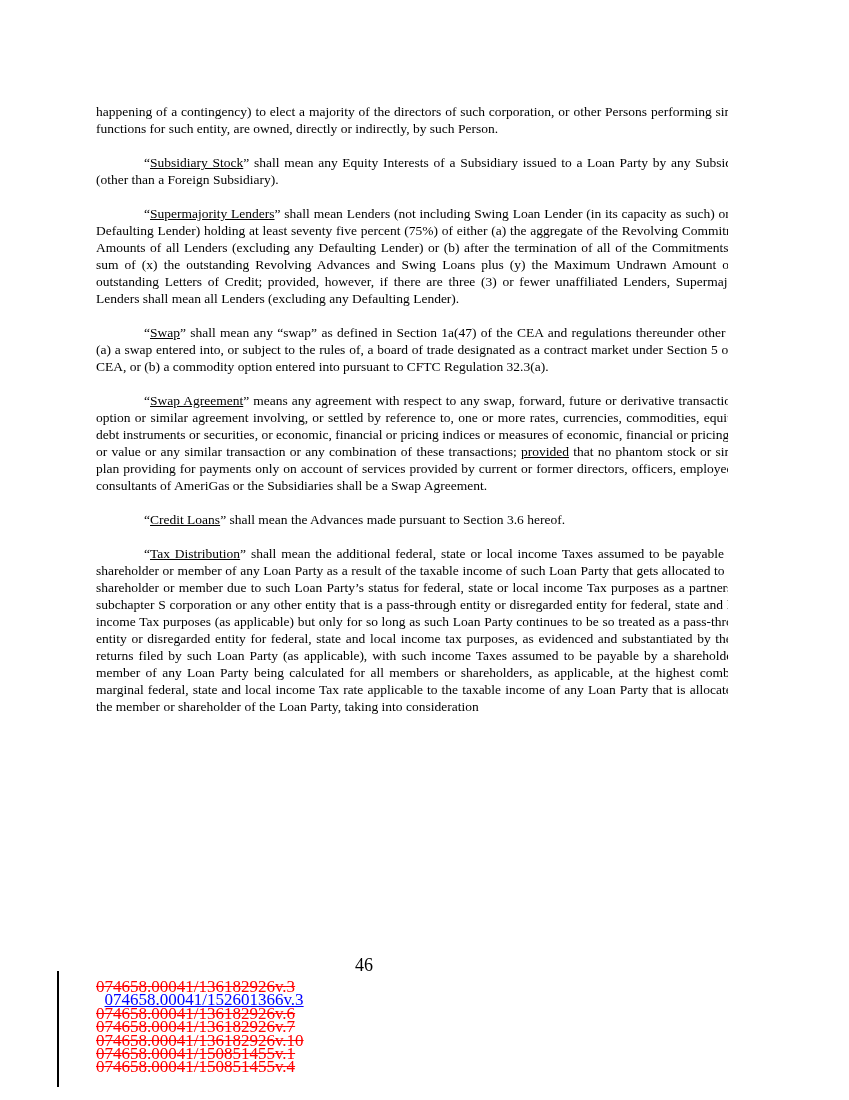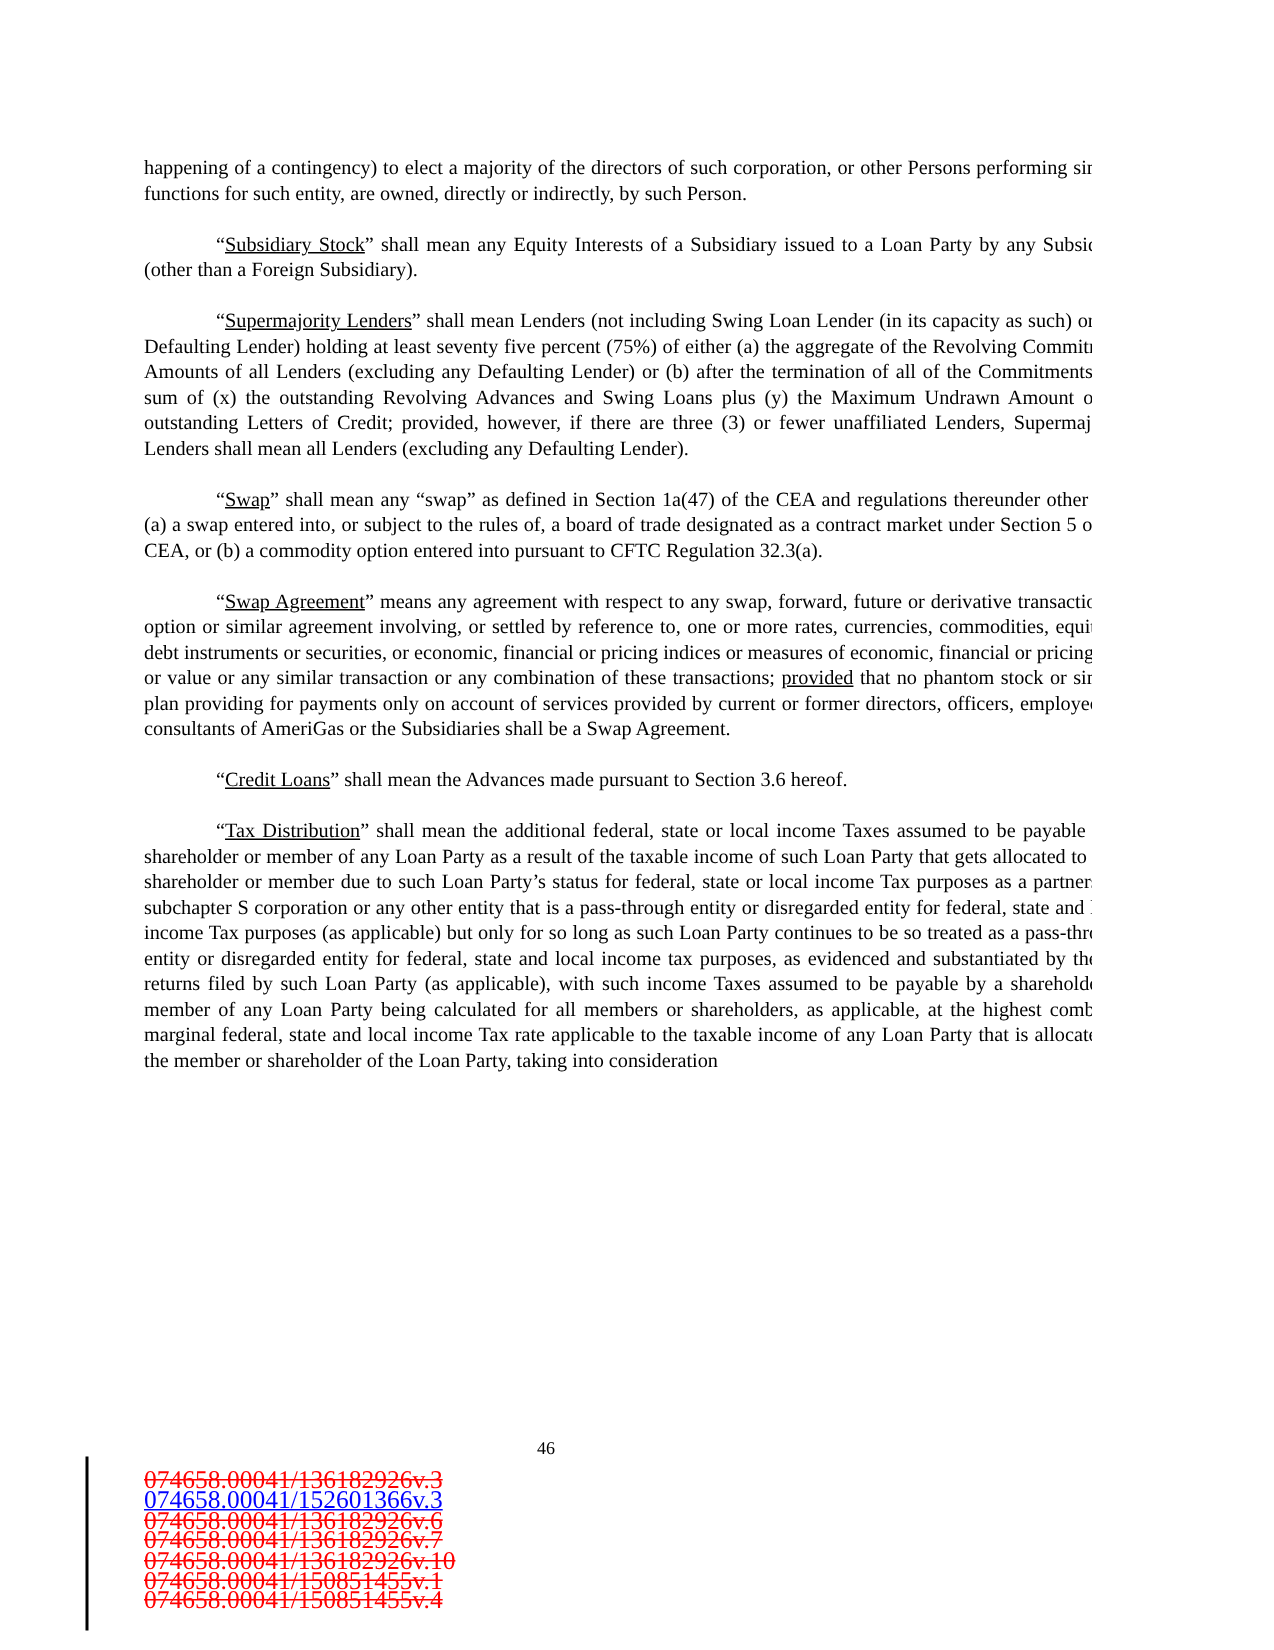--- a/index.html
+++ b/index.html
@@ -36,38 +36,39 @@
   }
   .u {
     text-decoration: underline;
   }
   .page-number {
     position: absolute;
     top: 957px;
     left: 0;
     width: 100%;
     text-align: center;
-    font-size: 12px;
+    font-size: 18px;
     line-height: 17px;
     font-family: Liberation Serif, serif;
   }
   .footer {
     position: absolute;
     left: 96px;
     top: 980px;
     font-size: 17px;
     line-height: 13.4px;
   }
   .fline.deleted {
     color: var(--del, #ff0000);
     text-decoration: line-through;
   }
   .fline.inserted {
     color: var(--ins, #0000ff);
     text-decoration: underline;
+    text-align: right;
   }
   .change-bar {
     position: absolute;
     left: 57px;
     top: 971px;
     width: 2px;
     height: 116px;
     background: #000000;
   }
 </style>

